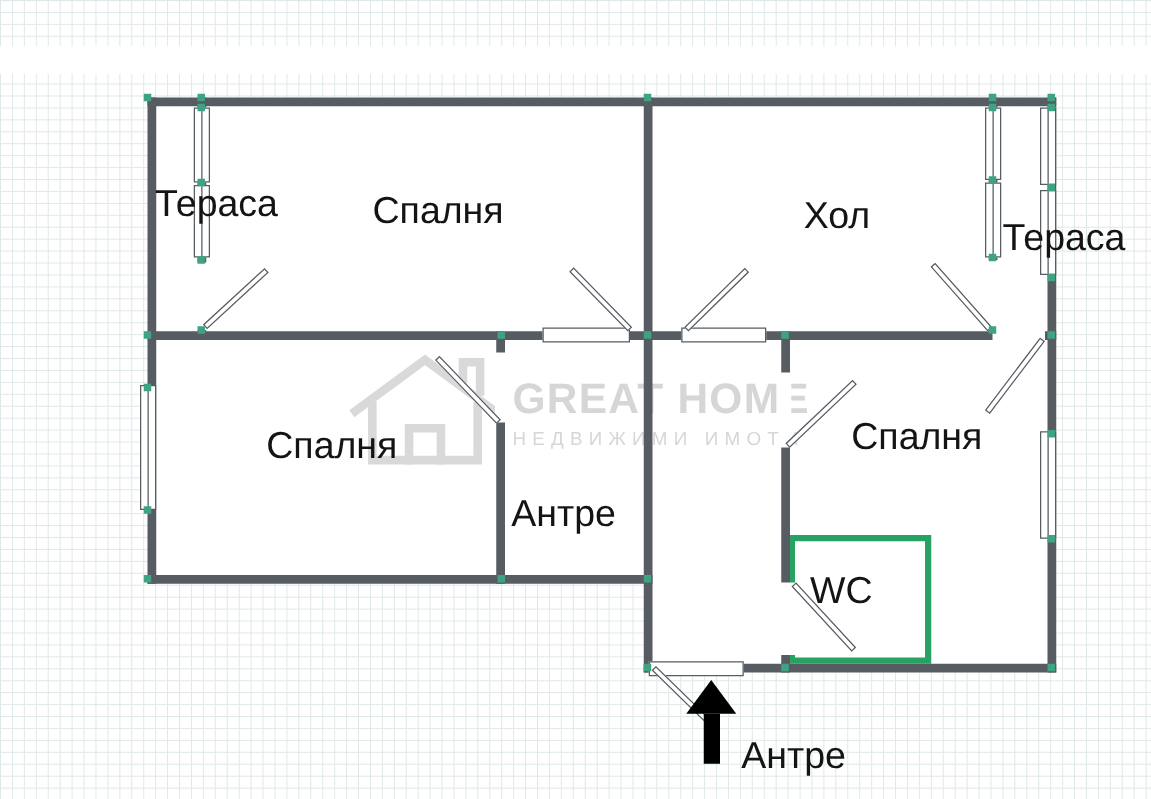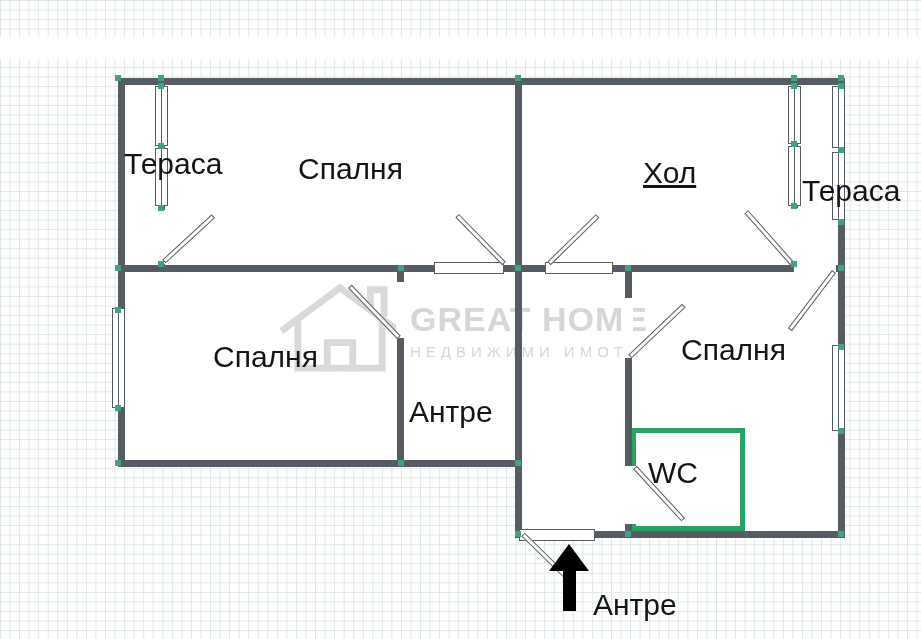--- a/index.html
+++ b/index.html
@@ -65,21 +65,21 @@
       <div class="wm-sub">НЕДВИЖИМИ ИМОТИ</div>
     </div>
   </div>
 
   <div id="plan-layer">
 
     <div class="wc-box" style="left:631px;top:428px;width:114px;height:103px;"></div>
 
     <div class="label" style="left:124px;top:146px;">Тераса</div>
     <div class="label" style="left:298px;top:151px;">Спалня</div>
-    <div class="label" style="left:643px;top:155px;text-decoration:underline;">Хол</div>
+    <div class="label" style="left:643px;top:155px;">Хол</div>
     <div class="label" style="left:802px;top:173px;">Тераса</div>
     <div class="label" style="left:213px;top:339px;">Спалня</div>
     <div class="label" style="left:681px;top:332px;">Спалня</div>
     <div class="label" style="left:409px;top:394px;">Антре</div>
     <div class="label" style="left:648px;top:455px;">WC</div>
     <div class="label" style="left:593px;top:587px;">Антре</div>
 
     <div class="arrow" style="left:549px;top:544px;">
       <div class="arrow-head"></div>
       <div class="arrow-shaft"></div>

